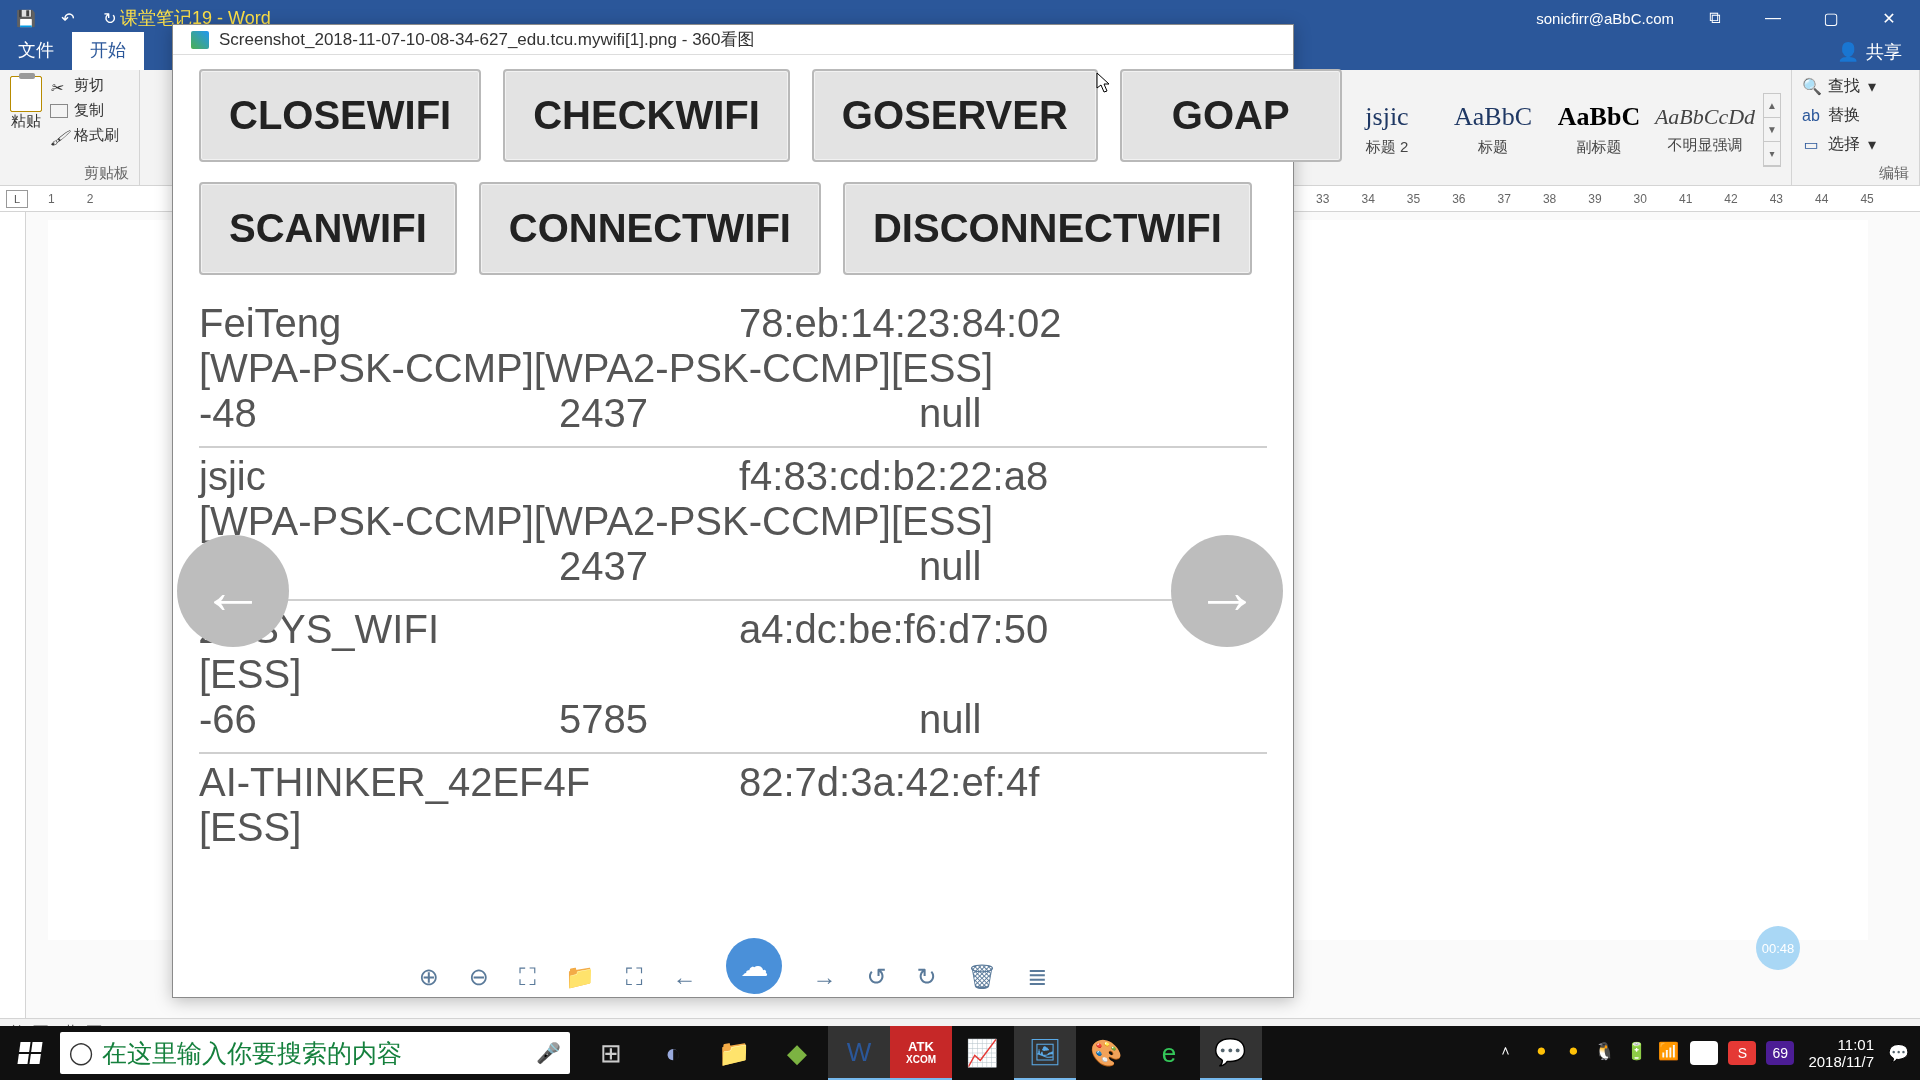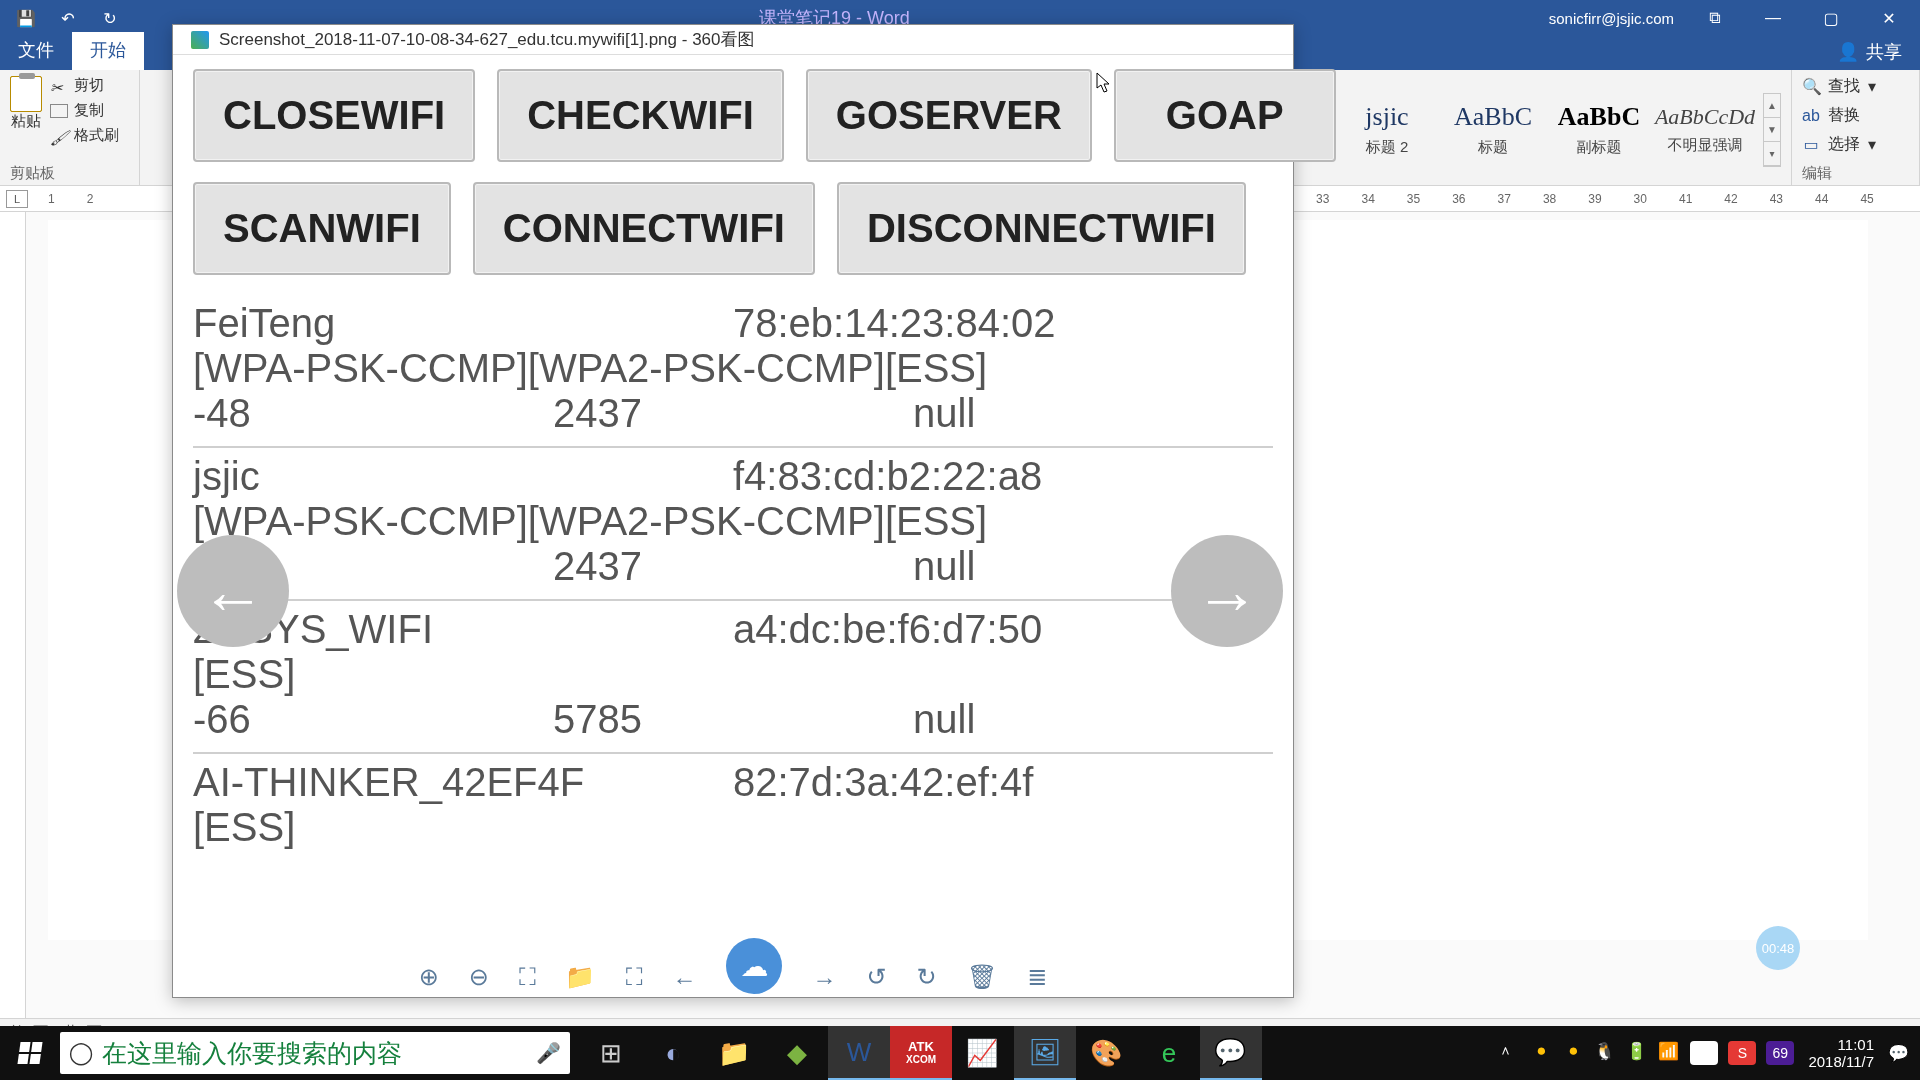--- a/index.html
+++ b/index.html
@@ -2,31 +2,31 @@
 <html><head>
 <meta charset="utf-8">
 <style>
 *{margin:0;padding:0;box-sizing:border-box;font-family:"Microsoft YaHei",Segoe UI,Arial,sans-serif}
 html,body{width:1920px;height:1080px;overflow:hidden;background:#fff}
 
 
 .titlebar{height:36px;background:#2b579a;display:flex;align-items:center;color:#fff;font-size:15px}
 .titlebar .qat{display:flex;gap:22px;padding-left:16px;align-items:center}
 .titlebar .qat span{width:20px;height:20px;display:inline-flex;align-items:center;justify-content:center;font-size:16px;color:#fff}
-.titlebar .doc{flex:1;text-align:center;font-size:18px;color:#c4b5fd}
+.titlebar .doc{flex:1;text-align:left;font-size:18px;color:#fde047}
 .titlebar .right{display:flex;align-items:center;gap:24px;padding-right:14px}
 .titlebar .right .winbtn{width:34px;text-align:center;font-size:16px;color:#fff}
 .ribbon-tabs{height:34px;background:#2b579a;display:flex;align-items:flex-end;color:#fff;font-size:18px}
 .ribbon-tabs .tab{padding:6px 18px 8px;color:#fff}
 .ribbon-tabs .tab.active{background:#ffffff;color:#2b579a}
 .share{margin-left:auto;padding:6px 18px;color:#fff;display:flex;align-items:center;gap:6px}
 
 .ribbon{height:116px;background:#f3f3f3;border-bottom:1px solid #d4d4d4;display:flex}
 .ribbon .group{border-right:1px solid #d4d4d4;padding:6px 10px 2px;display:flex;flex-direction:column}
-.ribbon .group .lbl{margin-top:auto;text-align:left;font-size:15px;color:#666;padding-top:4px}
+.ribbon .group .lbl{margin-top:auto;text-align:right;font-size:15px;color:#666;padding-top:4px}
 .clip{width:140px}
 .clip .row{display:flex;gap:8px;align-items:flex-start}
 .clip .paste{display:flex;flex-direction:column;align-items:center;font-size:15px;color:#333}
 .clip .paste .ic{width:32px;height:36px;background:linear-gradient(#fff,#fff) padding-box,#d4a017;border:1px solid #b78b00;border-radius:2px;position:relative}
 .clip .paste .ic::before{content:"";position:absolute;top:-4px;left:8px;width:16px;height:6px;background:#999;border-radius:2px}
 .clip .mini{display:flex;flex-direction:column;gap:6px;font-size:15px;color:#333}
 .clip .mini span{display:flex;align-items:center;gap:6px}
 .clip .mini i{width:18px;height:14px;display:inline-block;border:1px solid #888}
 
 .styles-gallery{flex:1;display:flex;align-items:center;gap:10px;padding:6px 8px 2px;position:relative}
@@ -52,21 +52,21 @@
 .workspace{position:absolute;top:212px;left:0;right:0;bottom:54px;background:#fafafa;display:flex}
 .page{position:absolute;left:48px;top:8px;width:1820px;height:720px;background:#fff}
 
 .statusbar{position:absolute;left:0;right:0;bottom:34px;height:28px;background:#f3f3f3;border-top:1px solid #d4d4d4;display:flex;align-items:center;font-size:15px;color:#555;padding:0 10px;gap:16px}
 .statusbar .viewbtns{margin-left:auto;display:flex;gap:10px;align-items:center;font-size:16px;color:#666}
 
 
 .viewer{position:absolute;left:172px;top:24px;width:1122px;height:974px;background:#fff;border:1px solid #8a8a8a;box-shadow:0 3px 16px rgba(0,0,0,.25)}
 .viewer .vtitle{height:30px;background:#fff;border-bottom:1px solid #ddd;display:flex;align-items:center;gap:10px;padding:0 18px;font-size:17px;color:#333}
 .viewer .vtitle .vicon{width:18px;height:18px;background:linear-gradient(45deg,#4caf50,#2196f3);border-radius:2px}
-.viewer .content{position:relative;height:900px;padding:14px 20px 0}
+.viewer .content{position:relative;height:900px;padding:14px 26px 0}
 
 .btnrow{display:flex;gap:22px;margin-bottom:20px}
 .abtn{flex:0 0 auto;border:2px solid #b9b9b9;background:#e3e3e3;border-radius:4px;padding:22px 28px;font-size:40px;font-weight:600;color:#222;box-shadow:inset 0 0 0 1px #f2f2f2}
 .btnrow2 .abtn{font-size:40px}
 
 .wifi-list{margin-top:8px}
 .wifi{border-bottom:2px solid #cfcfcf;padding:6px 0 10px;font-size:40px;color:#555;font-family:Roboto,Arial,sans-serif}
 .wifi .line{display:flex}
 .wifi .ssid{flex:0 0 540px}
 .wifi .mac{flex:1}
@@ -108,21 +108,21 @@
 <body>
 
 <div class="titlebar">
   <div class="qat">
     <span>💾</span>
     <span>↶</span>
     <span>↻</span>
   </div>
   <div class="doc">课堂笔记19 - Word</div>
   <div class="right">
-    <span>sonicfirr@jsjic.com</span>
+    <span>sonicfirr@aBbC.com</span>
     <span class="winbtn">⧉</span>
     <span class="winbtn">—</span>
     <span class="winbtn">▢</span>
     <span class="winbtn">✕</span>
   </div>
 </div>
 
 <div class="ribbon-tabs">
   <div class="tab">文件</div>
   <div class="tab active">开始</div>

